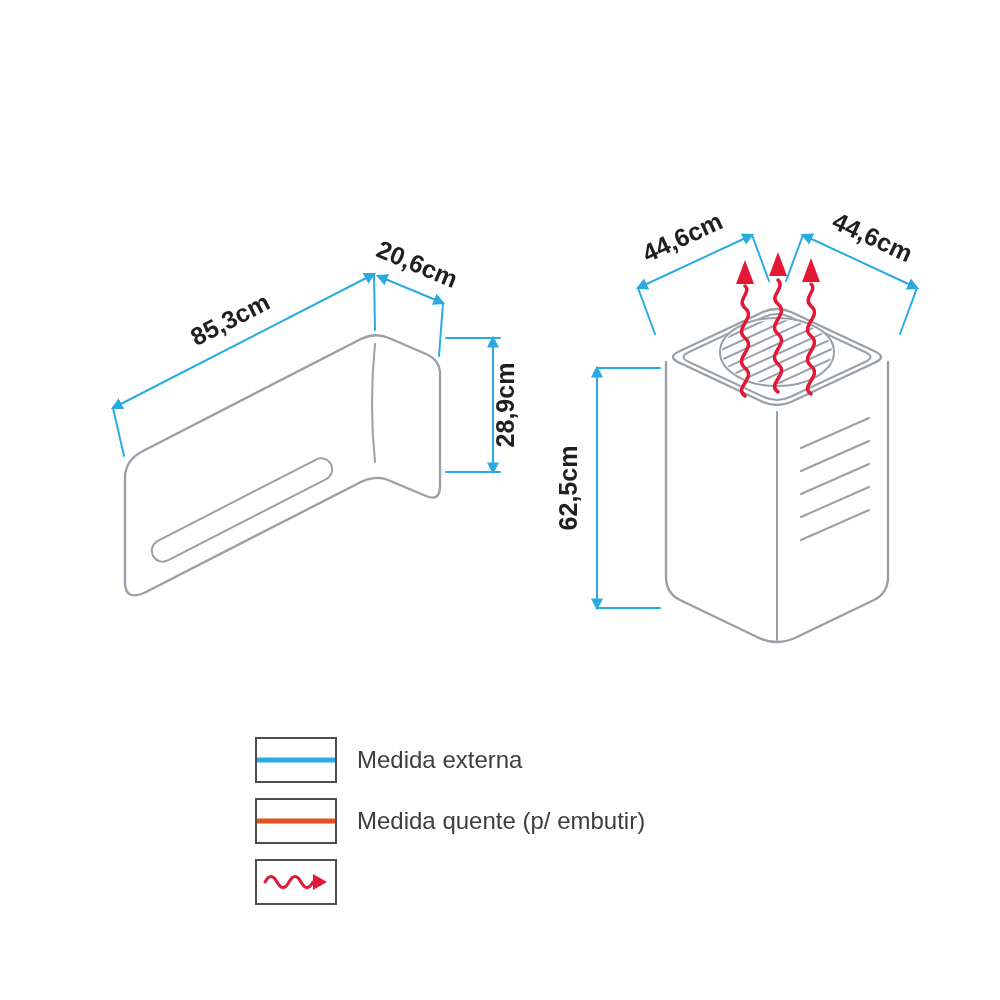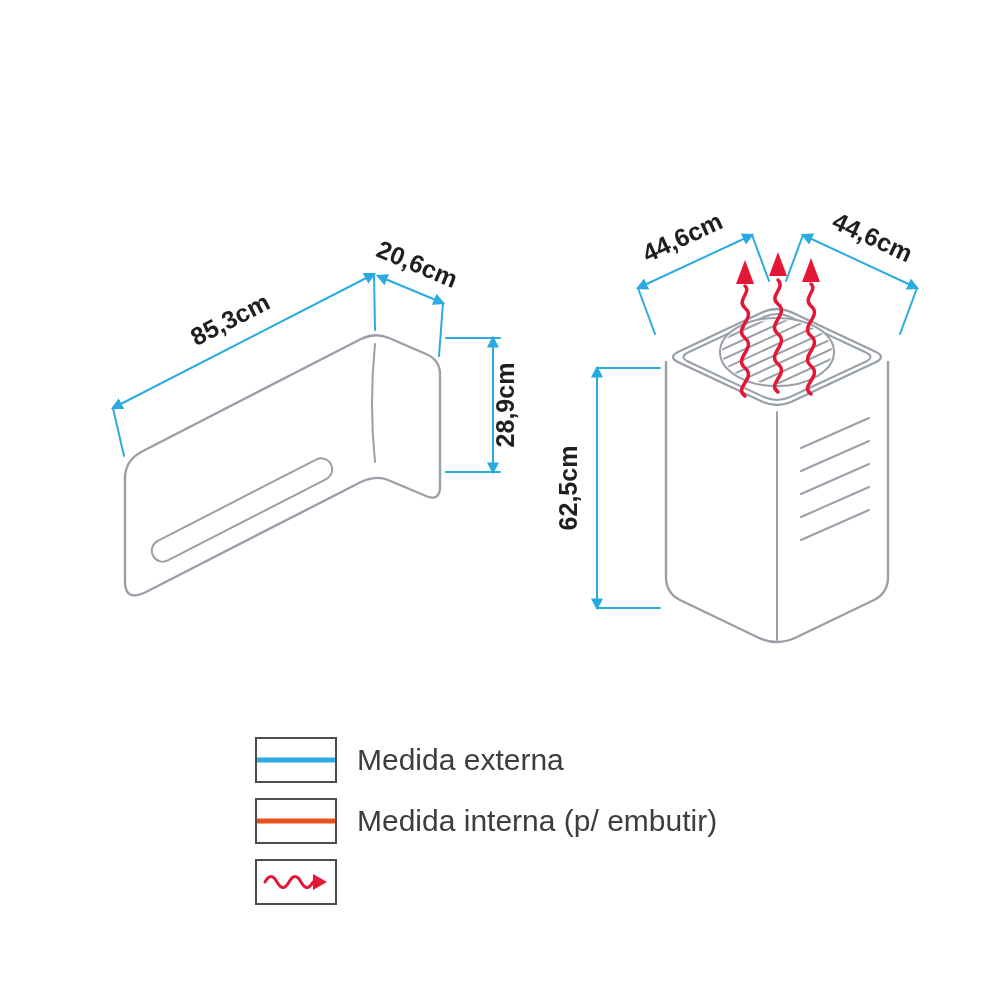--- a/index.html
+++ b/index.html
@@ -8,21 +8,21 @@
   .outline{stroke:#9aa0a8;stroke-width:2.4;fill:none;stroke-linecap:round;stroke-linejoin:round;}
   .outline-fill{fill:#ffffff;}
   .thin{stroke-width:2;}
   .dim{stroke:#29abe2;stroke-width:2;fill:none;stroke-linecap:round;}
   .dim-label{font-size:25px;font-weight:700;fill:#1f1f1f;}
   .hot-air{stroke:#e31837;stroke-width:3.5;fill:none;stroke-linecap:round;}
   .hot-air-head{fill:#e31837;stroke:none;}
   .legend{position:absolute;left:255px;top:737px;display:flex;flex-direction:column;gap:15px;}
   .legend-row{display:flex;align-items:center;gap:20px;}
   .legend-box{width:78px;height:42px;border:2px solid #4d4d4d;background:#fff;display:flex;align-items:center;justify-content:center;flex:0 0 auto;}
-  .legend-label{font-size:30px;color:#3d3d3d;white-space:nowrap;}
+  .legend-label{font-size:24px;color:#3d3d3d;white-space:nowrap;}
   .legend-label b{color:#2b2b2b;}
 </style>
 </head>
 <body>
 
 <svg width="1000" height="1000" viewBox="0 0 1000 1000">
   <defs>
     <marker id="dimArrow" viewBox="0 0 10 10" refX="8" refY="5" markerWidth="6" markerHeight="6" orient="auto-start-reverse">
       <path d="M0,0 L10,5 L0,10 Z" fill="#29abe2"></path>
     </marker>
@@ -128,21 +128,21 @@
     </div>
     <div class="legend-label">Medida externa</div>
   </div>
 
   <div class="legend-row">
     <div class="legend-box">
       <svg width="78" height="42" viewBox="0 0 78 42">
         <line x1="0" y1="21" x2="78" y2="21" stroke-width="5" stroke="#e8521e"></line>
       </svg>
     </div>
-    <div class="legend-label">Medida interna (p/ embutir)</div>
+    <div class="legend-label">Medida quente (p/ embutir)</div>
   </div>
 
   <div class="legend-row">
     <div class="legend-box">
       <svg width="78" height="42" viewBox="0 0 78 42">
         <path d="M 8,21 q 6,-11 12,0 q 6,11 12,0 q 6,-11 12,0 q 6,11 12,0" fill="none" stroke-width="3" stroke-linecap="round" stroke="#e31837"></path>
         <polygon points="70,21 56,13 56,29" fill="#e31837"></polygon>
       </svg>
     </div>
   </div>

